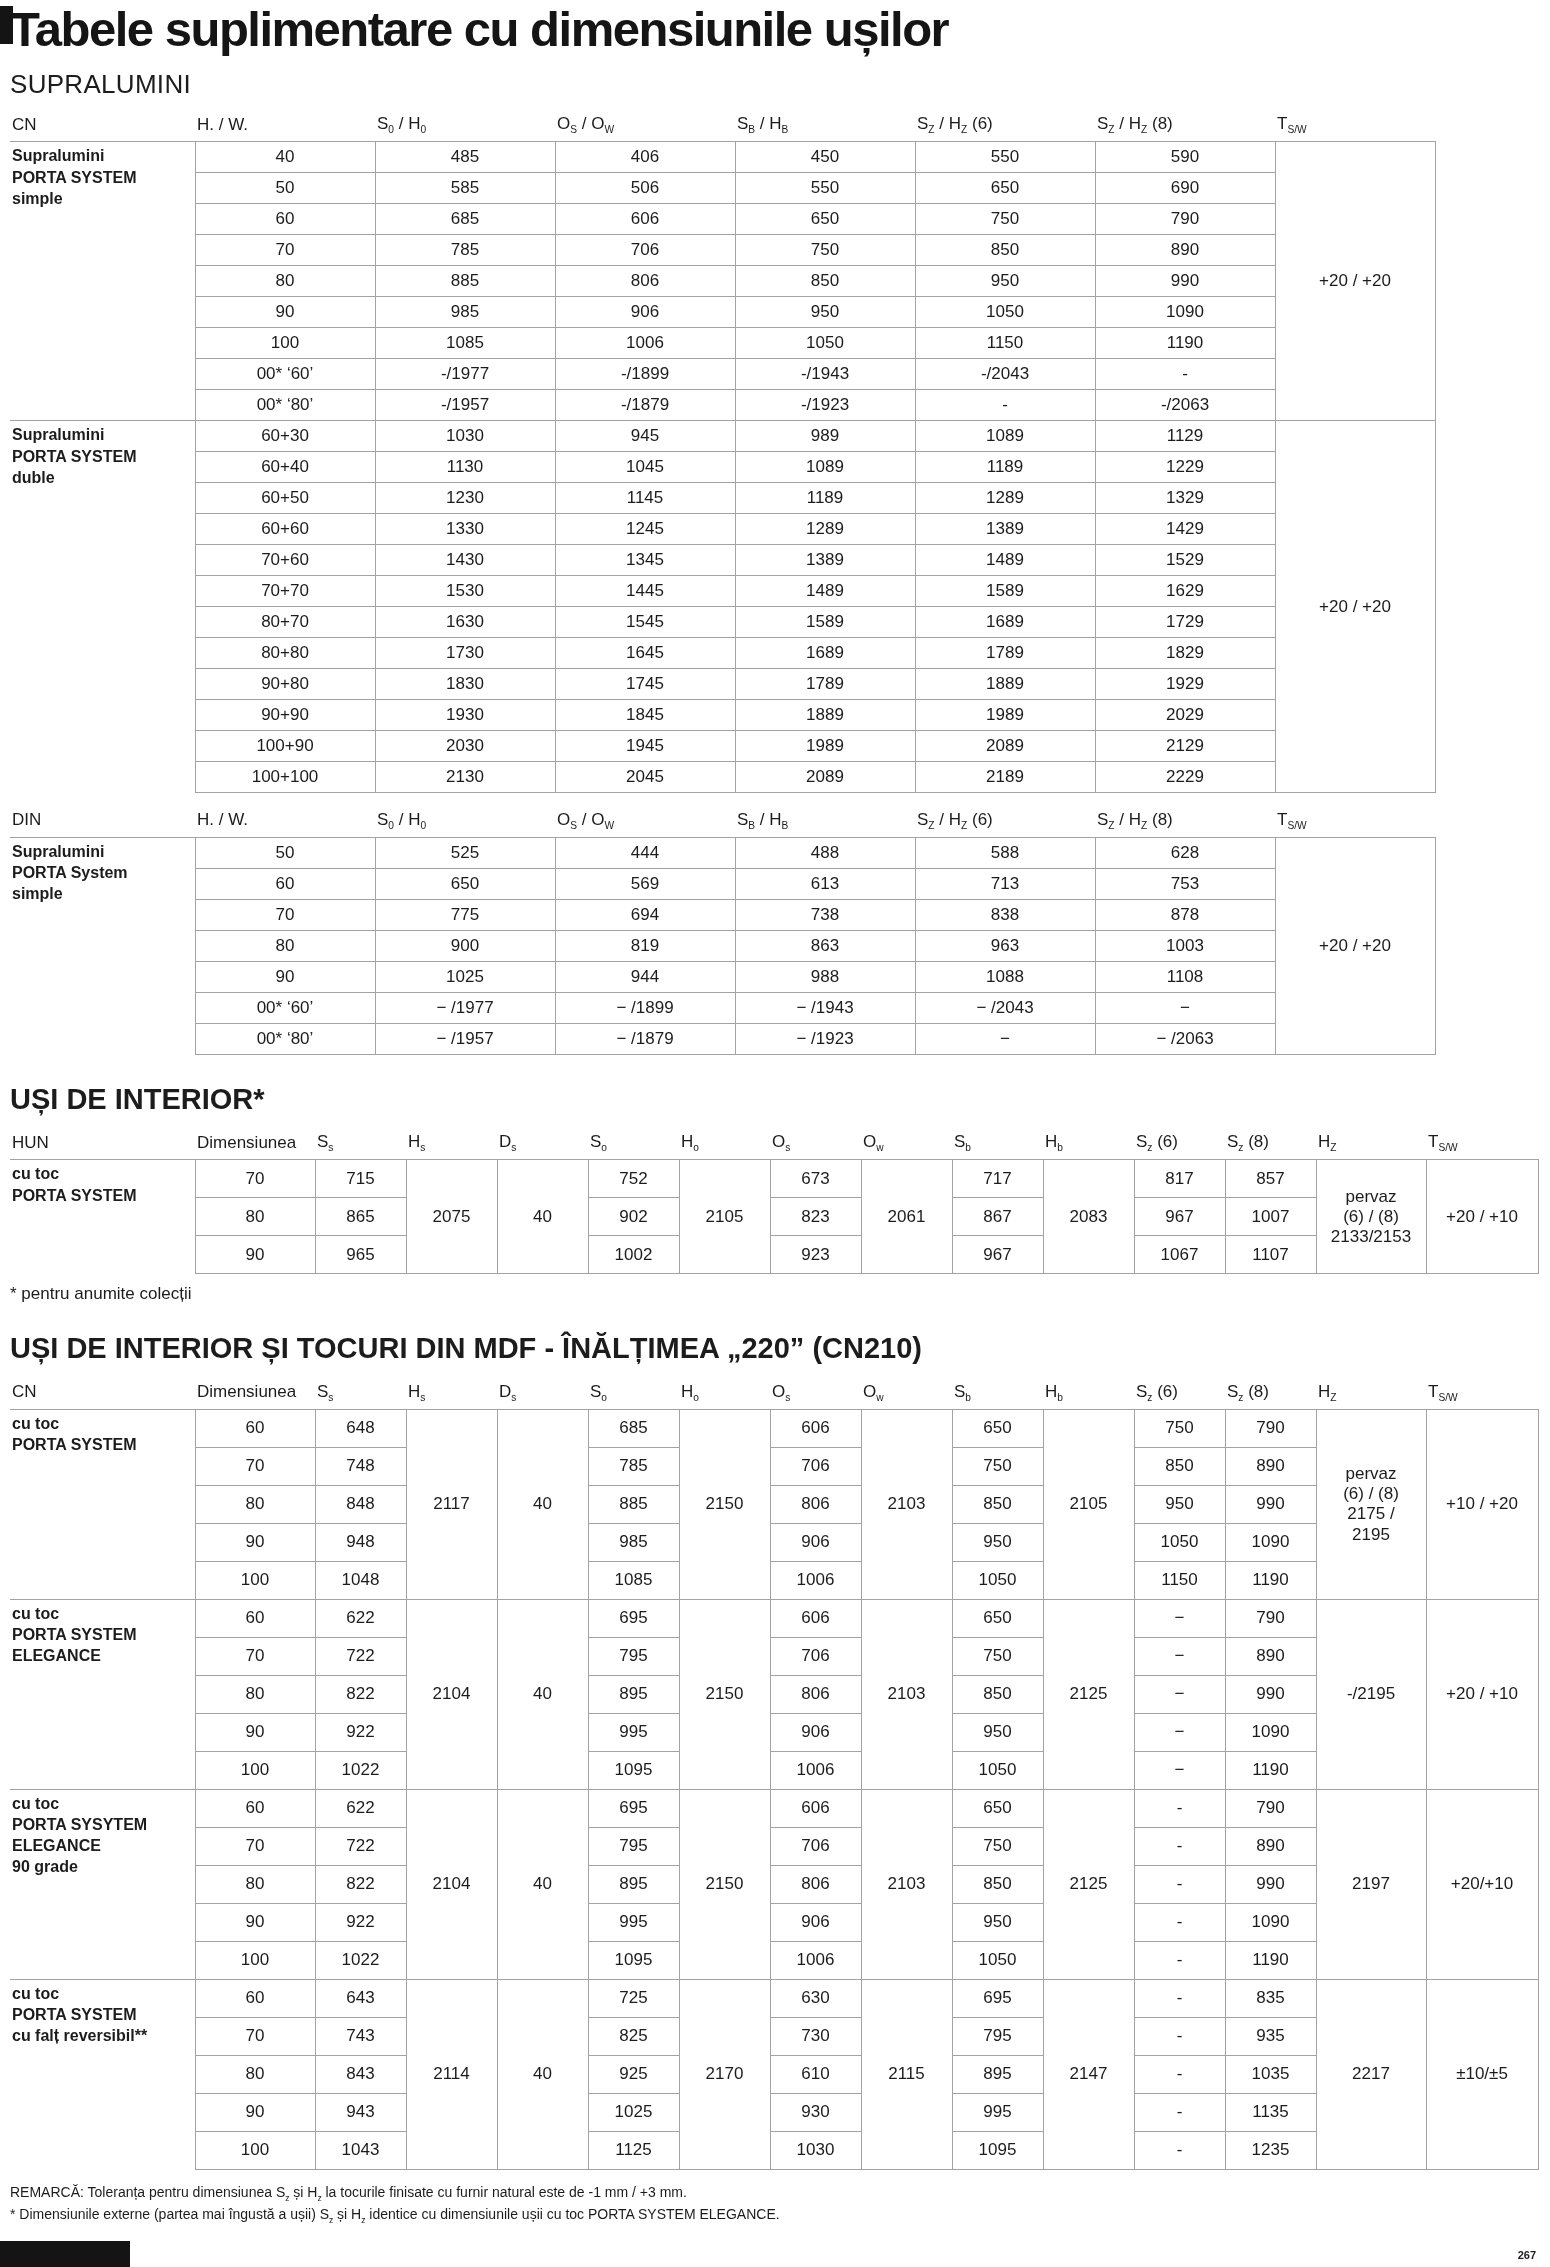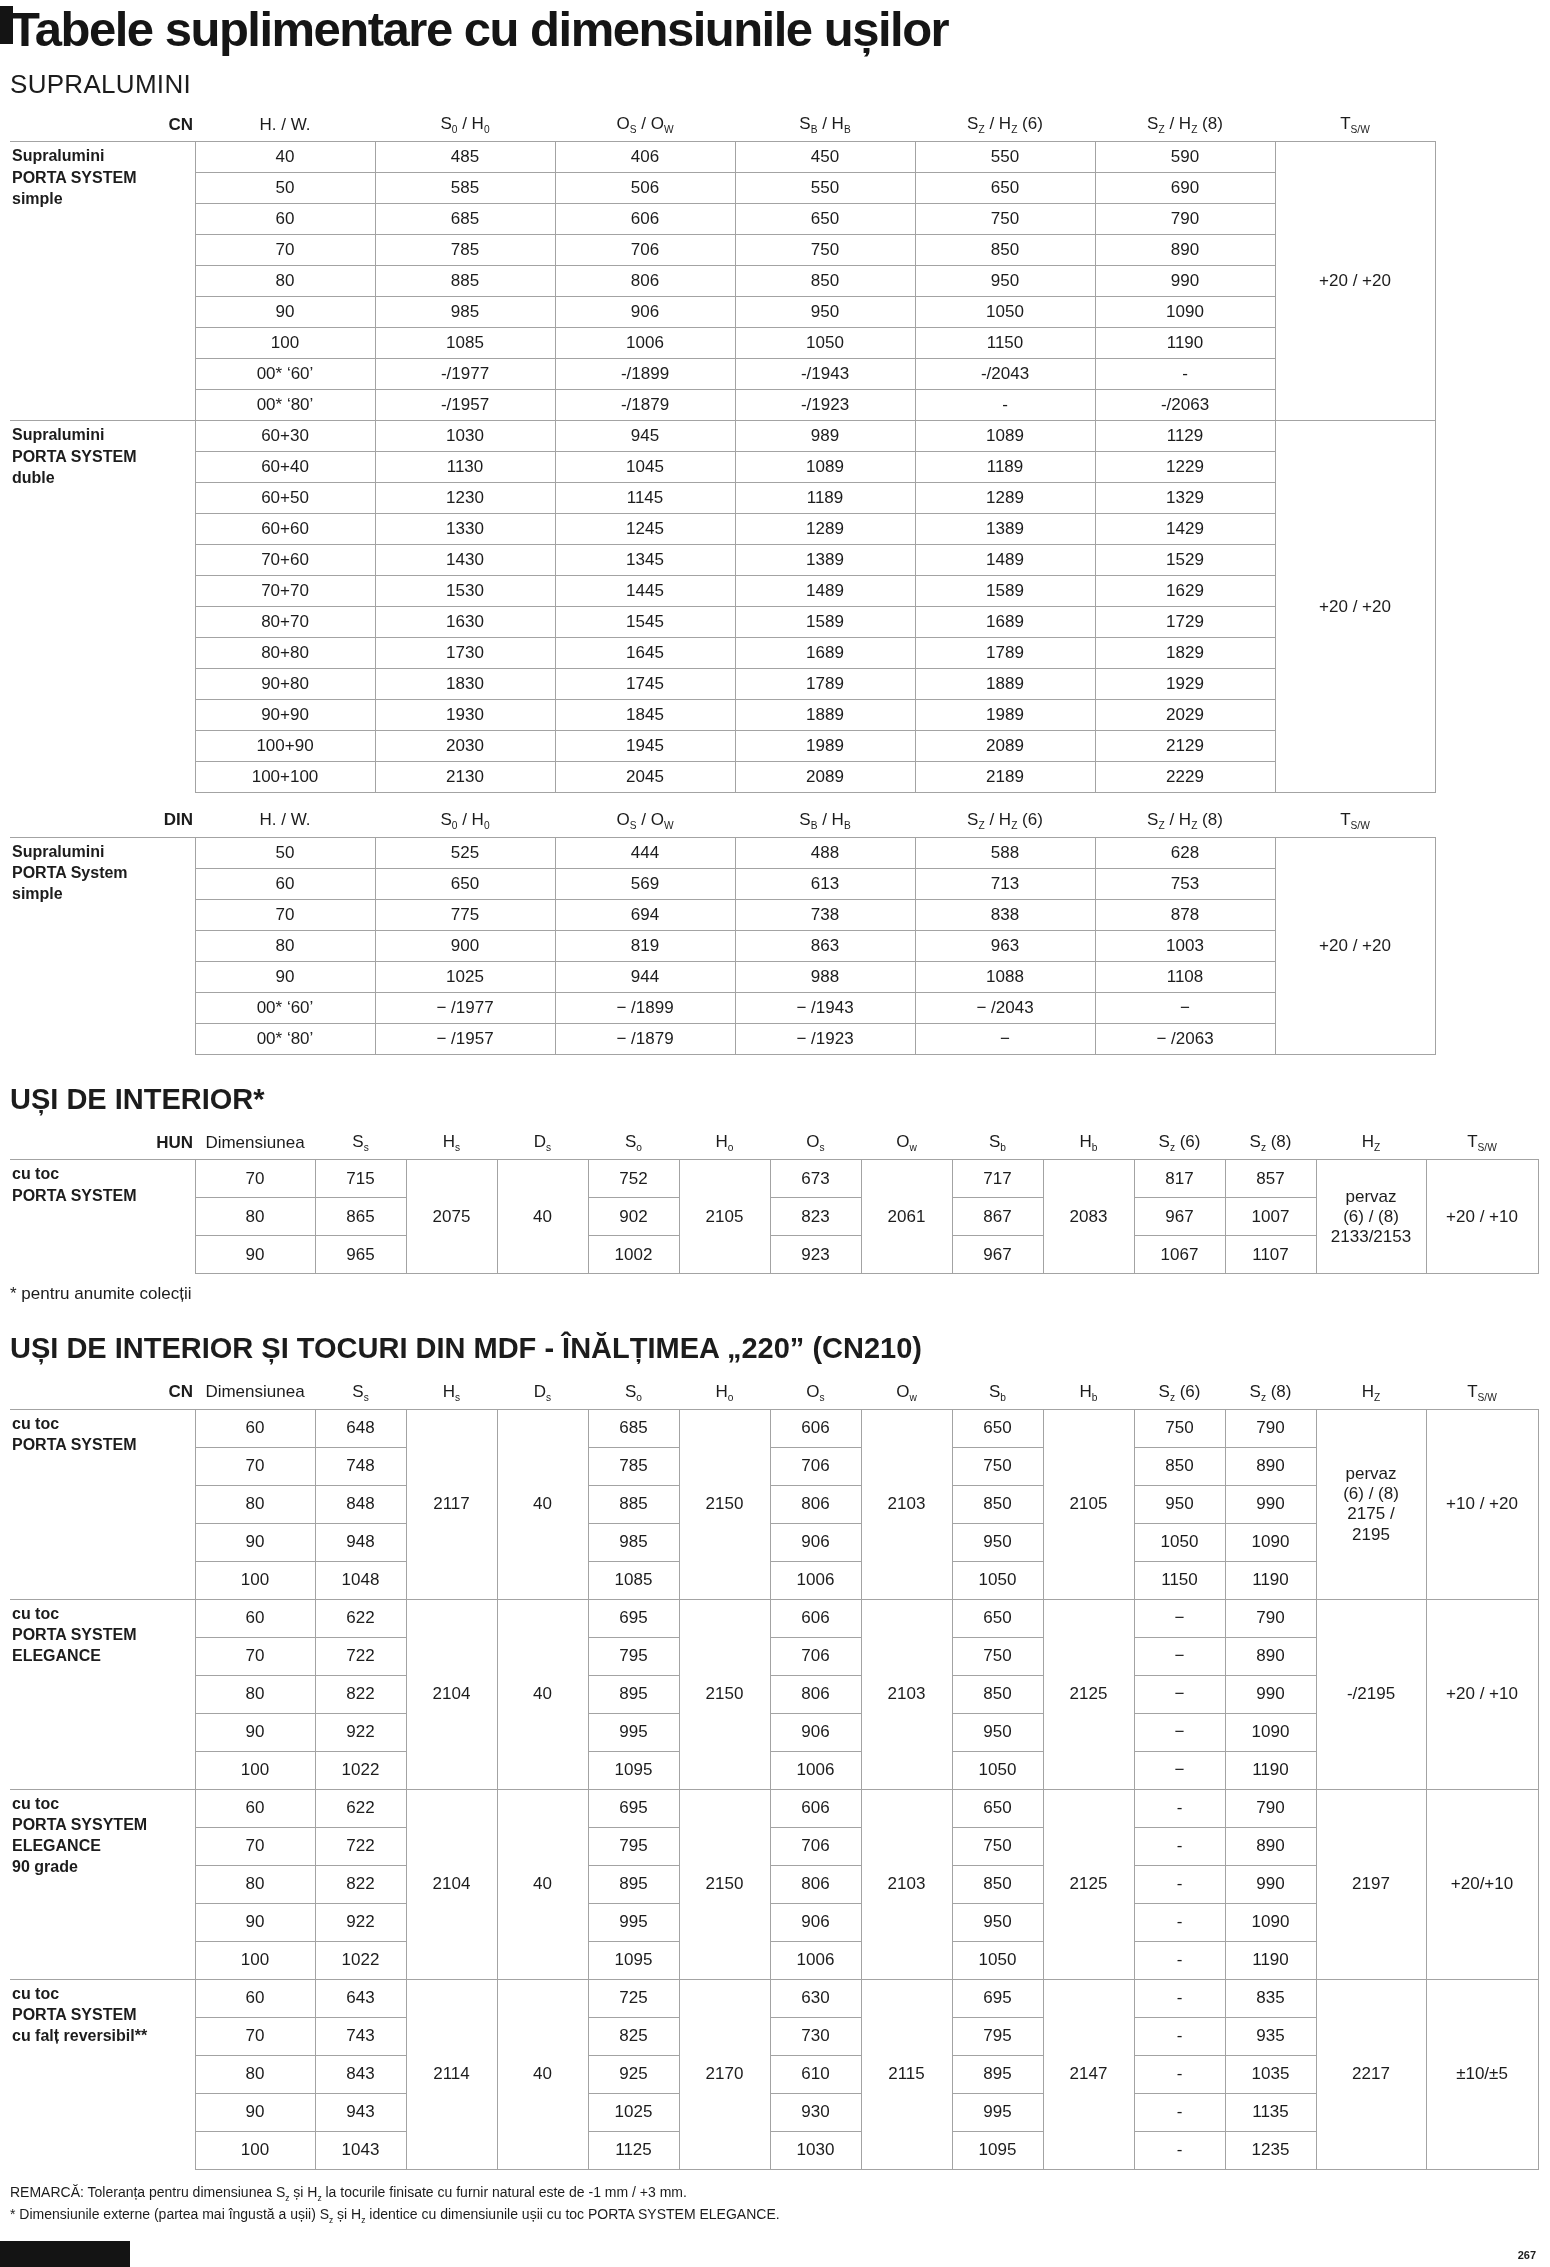--- a/index.html
+++ b/index.html
@@ -11,22 +11,22 @@
   .bottom-bar{position:absolute;left:0;bottom:0;width:130px;height:26px;background:#141414}
   h1.title{font-size:49px;font-weight:600;letter-spacing:-1.5px;margin:0 0 6px 0;line-height:1.04;color:#151515}
   h2.sup-head{font-size:26px;font-weight:400;margin:14px 0 8px 0;letter-spacing:.3px}
   h2.big-head{font-size:29px;font-weight:700;margin:28px 0 10px 0}
   table.dims{border-collapse:collapse;table-layout:fixed}
   table.tA{width:1425px;margin-bottom:10px}
   table.tB{width:1528px}
   .tA col.lab{width:185px}.tA col.dat{width:180px}.tA col.tsw{width:160px}
   .tB col.lab{width:185px}.tB col.dim{width:120px}.tB col.dat{width:91px}
   .tB col.hz{width:110px}.tB col.tsw{width:112px}
-  thead th{height:34px;font-weight:400;font-size:17px;text-align:center;vertical-align:middle;padding:0 2px}
-  thead th.corner{text-align:right;font-weight:700;padding-left:2px}
+  thead th{height:34px;font-weight:400;font-size:17px;text-align:left;vertical-align:middle;padding:0 2px}
+  thead th.corner{text-align:left;font-weight:400;padding-left:2px}
   tbody td{border:1px solid #a3a3a3;font-size:17px;text-align:center;vertical-align:middle;padding:1px 3px;height:31px}
   table.tB tbody td{height:38px}
   td.label{border:none;text-align:left;vertical-align:top;font-weight:700;font-size:16px;
            line-height:1.32;white-space:pre-line;padding:3px 4px 0 2px}
   tr.gstart td.label{border-top:1px solid #a3a3a3}
   td.merged{white-space:pre-line;line-height:1.18}
   sub{font-size:0.6em}
   p.footnote{font-size:17px;margin:10px 0 0 0}
   .remarks{margin-top:12px;font-size:14px;line-height:1.5}
   .remarks p{margin:0}

